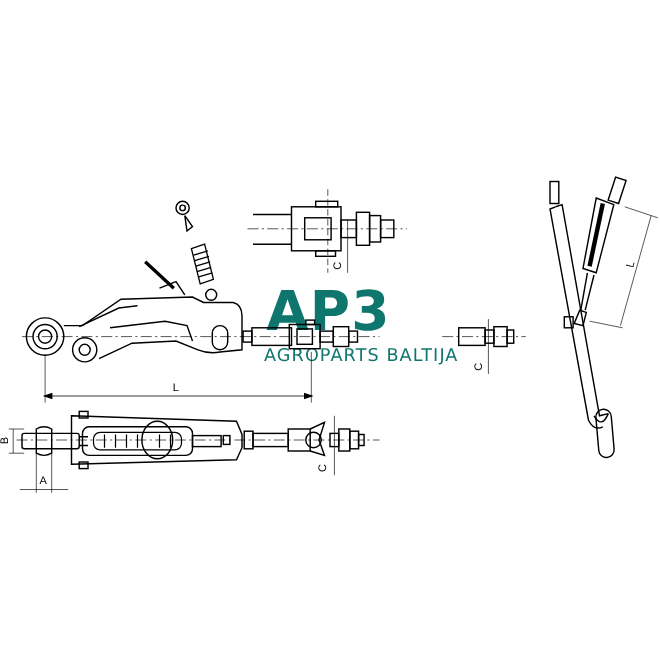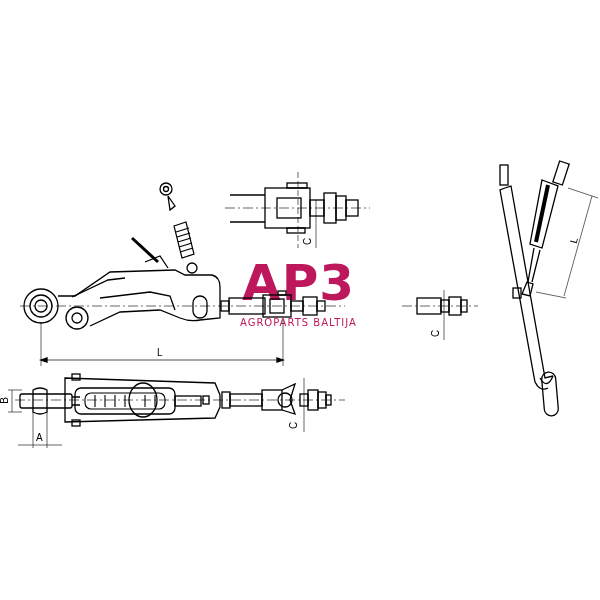--- a/index.html
+++ b/index.html
@@ -1,25 +1,25 @@
 <!DOCTYPE html>
 <html><head>
 <meta charset="utf-8">
 <style>
   html,body{margin:0;padding:0;background:#fff;}
   body{width:600px;height:600px;position:relative;overflow:hidden;font-family:"Liberation Sans",sans-serif;}
   svg{position:absolute;left:0;top:0;}
   .lbl{position:absolute;font-family:"Liberation Sans",sans-serif;font-size:10px;color:#000;}
-  .wm{position:absolute;font-family:"DejaVu Sans",sans-serif;color:#be185d;letter-spacing:1px;}
+  .wm{position:absolute;font-family:"DejaVu Sans",sans-serif;color:#0f766e;letter-spacing:1px;}
 </style>
 </head>
 <body>
 
 <div class="wm" style="left:242px;top:258px;font-size:50px;font-weight:bold;line-height:50px;">AP3</div>
-<div class="wm" style="left:240px;top:317px;font-size:10px;line-height:12px;">AGROPARTS BALTIJA</div>
+<div class="wm" style="left:240px;top:317px;font-size:16px;line-height:12px;">AGROPARTS BALTIJA</div>
 
 <svg width="600" height="600" viewBox="0 0 600 600" fill="none" stroke="#000" stroke-width="1.3">
 
   <g>
 
     <circle cx="41" cy="306" r="17"></circle>
     <circle cx="41" cy="306" r="11"></circle>
     <circle cx="41" cy="306" r="6"></circle>
 
     <circle cx="77" cy="318" r="11"></circle>

